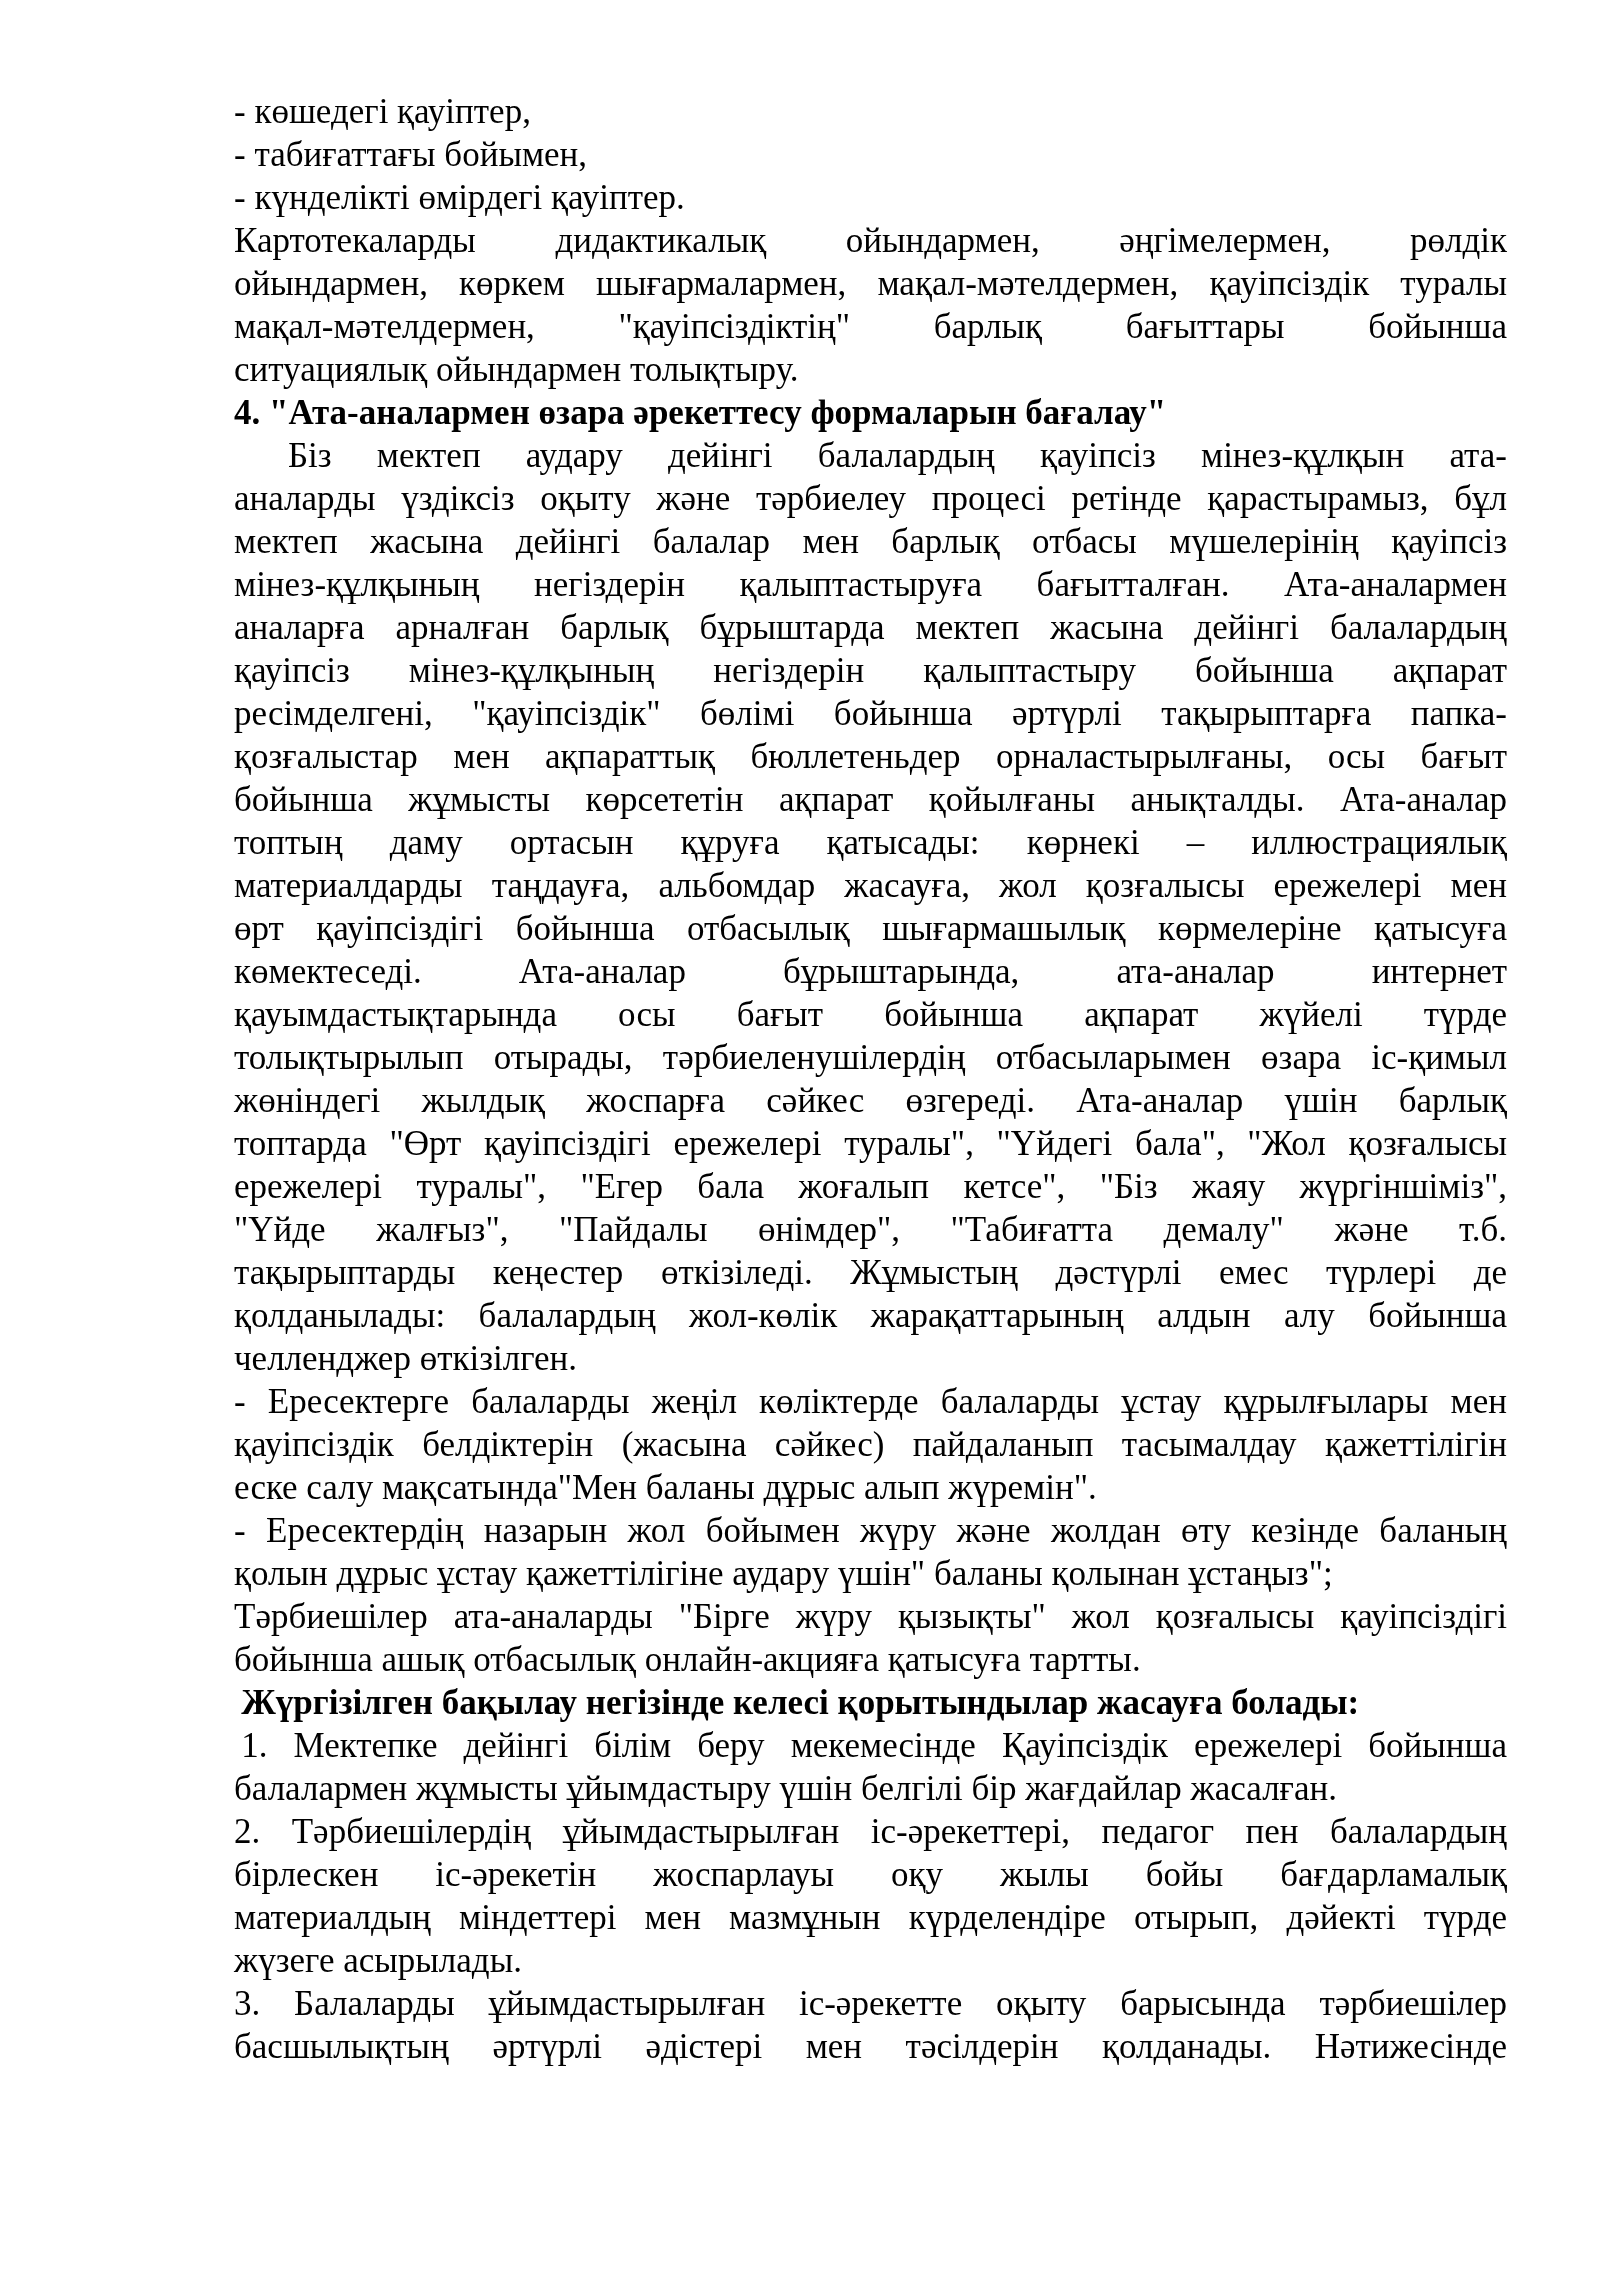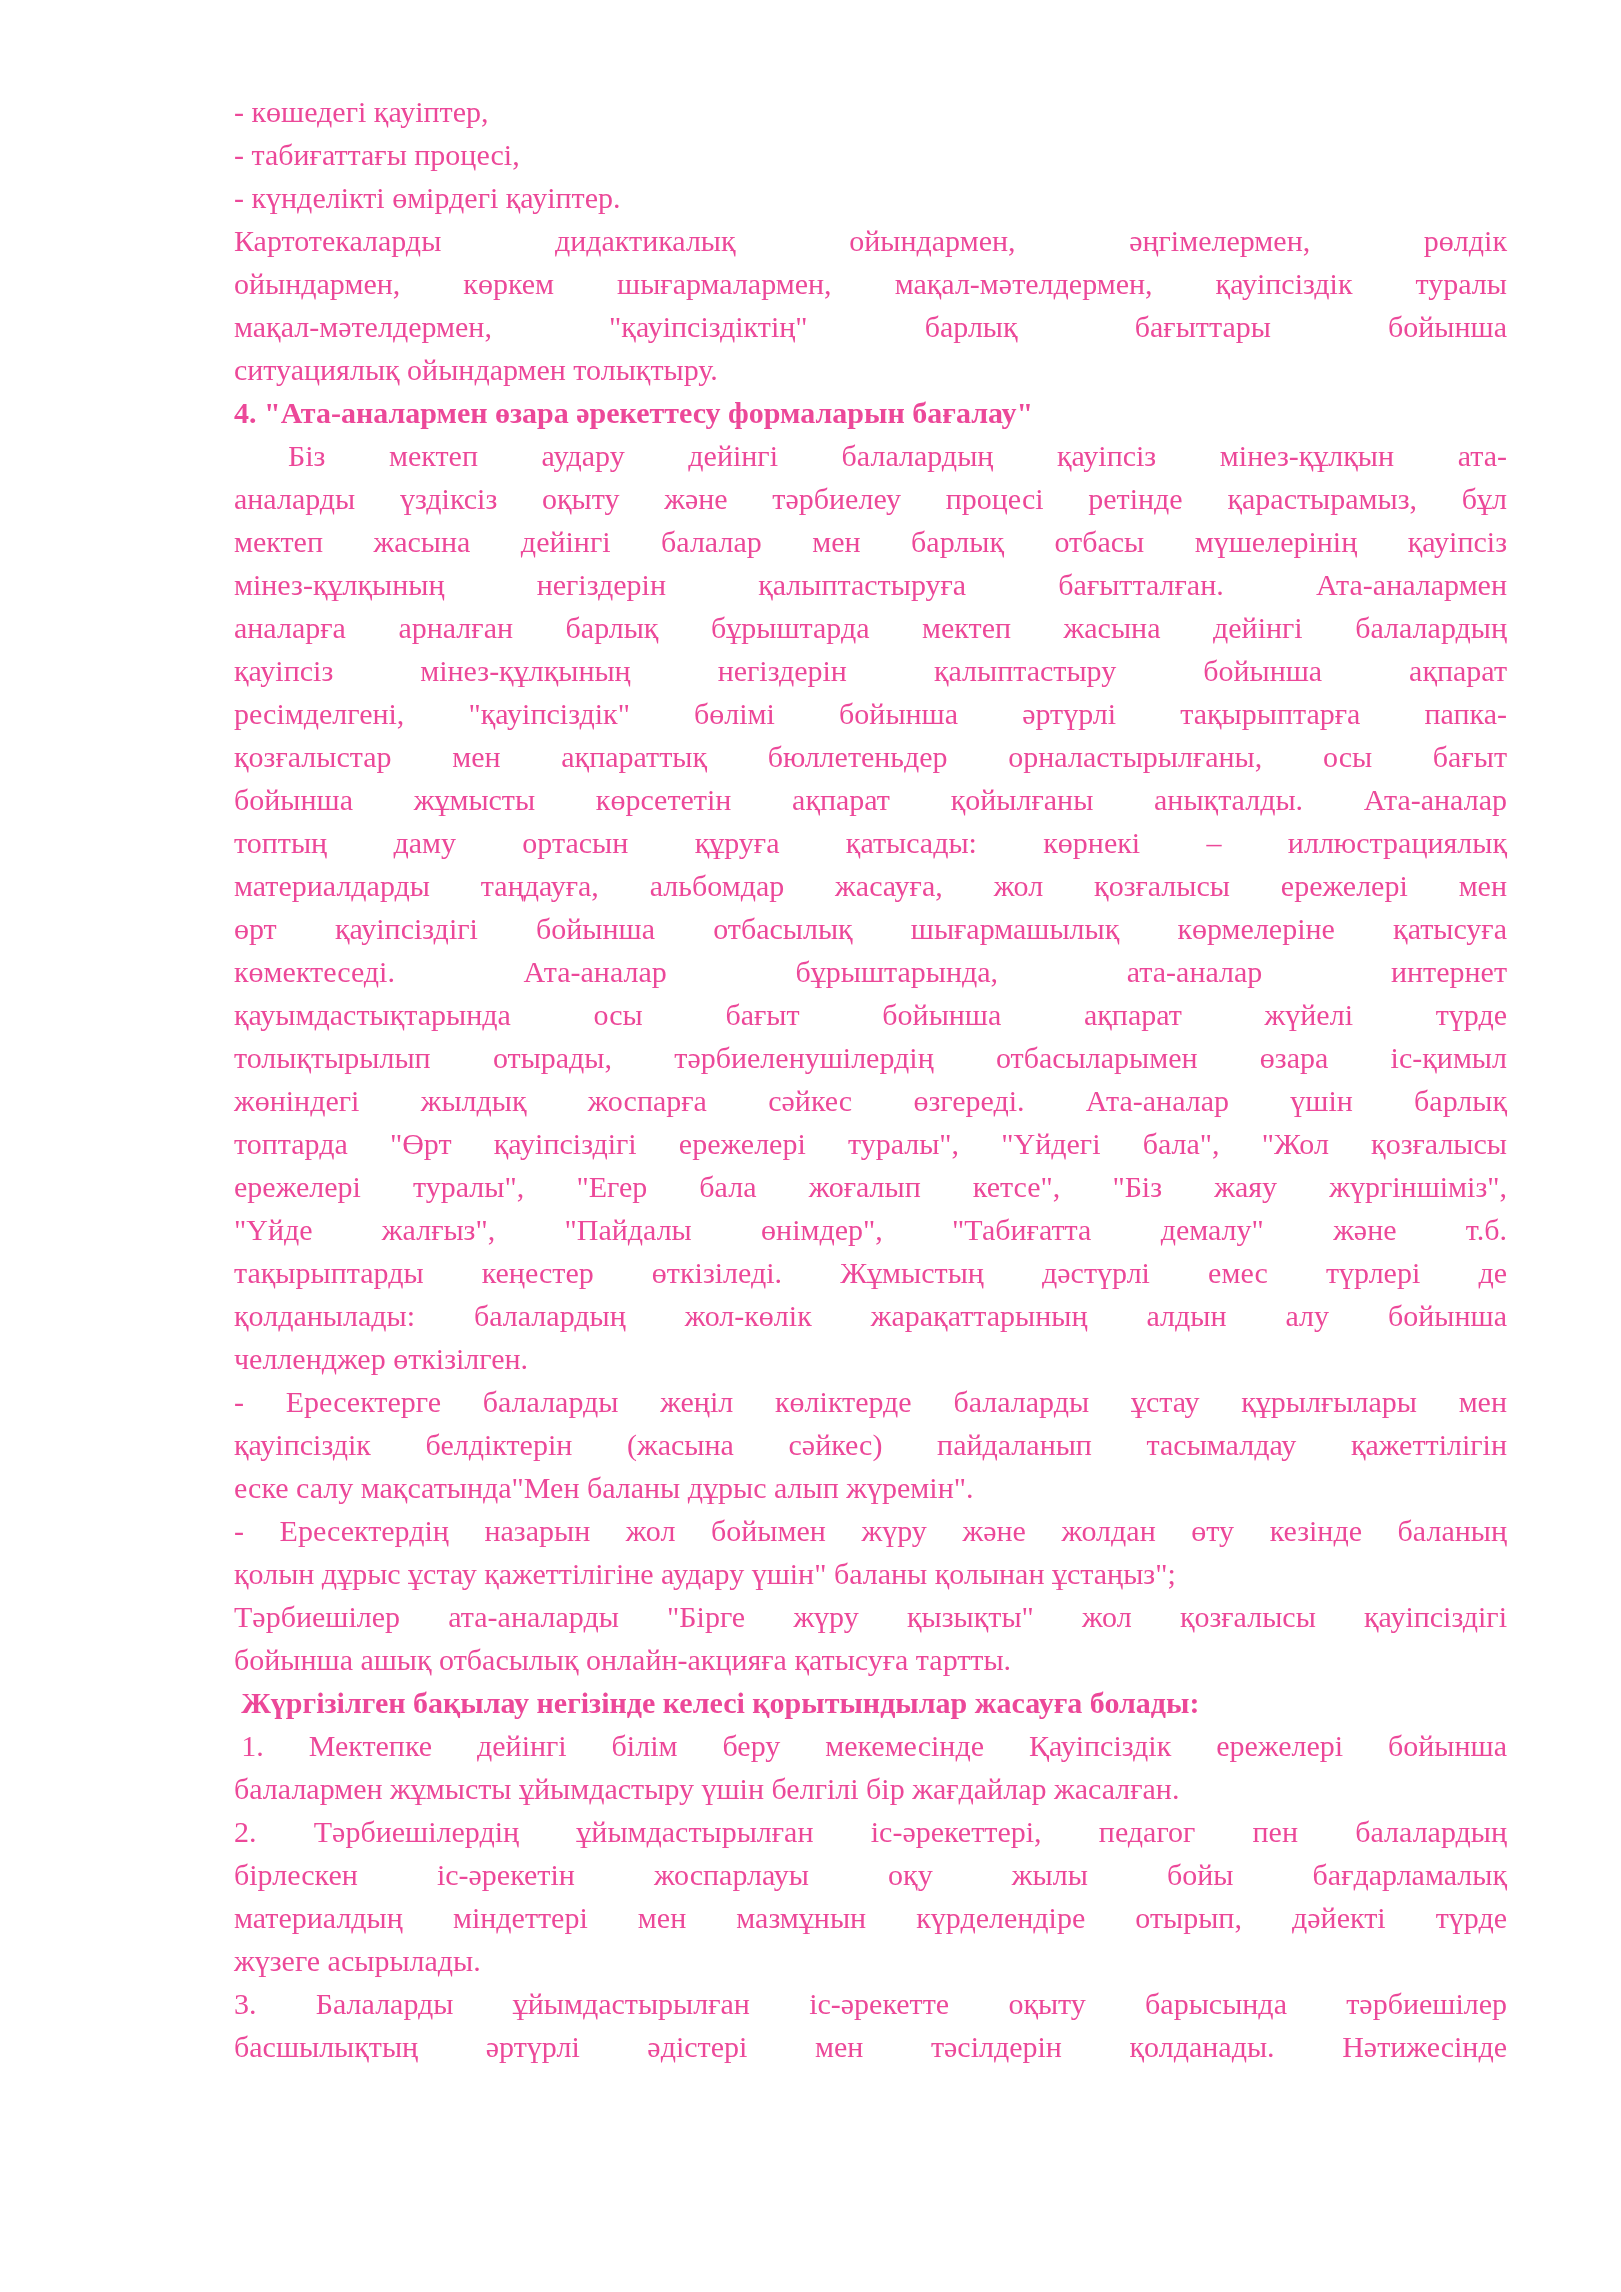--- a/index.html
+++ b/index.html
@@ -12,23 +12,23 @@
     height: 2293px;
     position: relative;
     overflow: hidden;
   }
   .page {
     position: absolute;
     left: 234px;
     top: 90px;
     width: 1273px;
     font-family: "Liberation Serif", "DejaVu Serif", serif;
-    font-size: 30px;
+    font-size: 35px;
     line-height: 43px;
-    color: #ec4899;
+    color: #000000;
   }
   .line {
     display: block;
     white-space: nowrap;
     height: 43px;
     overflow: visible;
   }
   .j {
     text-align: justify;
     text-align-last: justify;
@@ -47,21 +47,21 @@
     font-weight: bold;
   }
 </style>
 </head>
 <body>
 
 <div class="page">
 
   <div>
     <span class="line l">- көшедегі қауіптер,</span>
-    <span class="line l">- табиғаттағы процесі,</span>
+    <span class="line l">- табиғаттағы бойымен,</span>
     <span class="line l">- күнделікті өмірдегі қауіптер.</span>
   </div>
 
   <div>
     <span class="line j">Картотекаларды дидактикалық ойындармен, әңгімелермен, рөлдік</span>
     <span class="line j">ойындармен, көркем шығармалармен, мақал-мәтелдермен, қауіпсіздік туралы</span>
     <span class="line j">мақал-мәтелдермен, "қауіпсіздіктің" барлық бағыттары бойынша</span>
     <span class="line l">ситуациялық ойындармен толықтыру.</span>
   </div>
 

